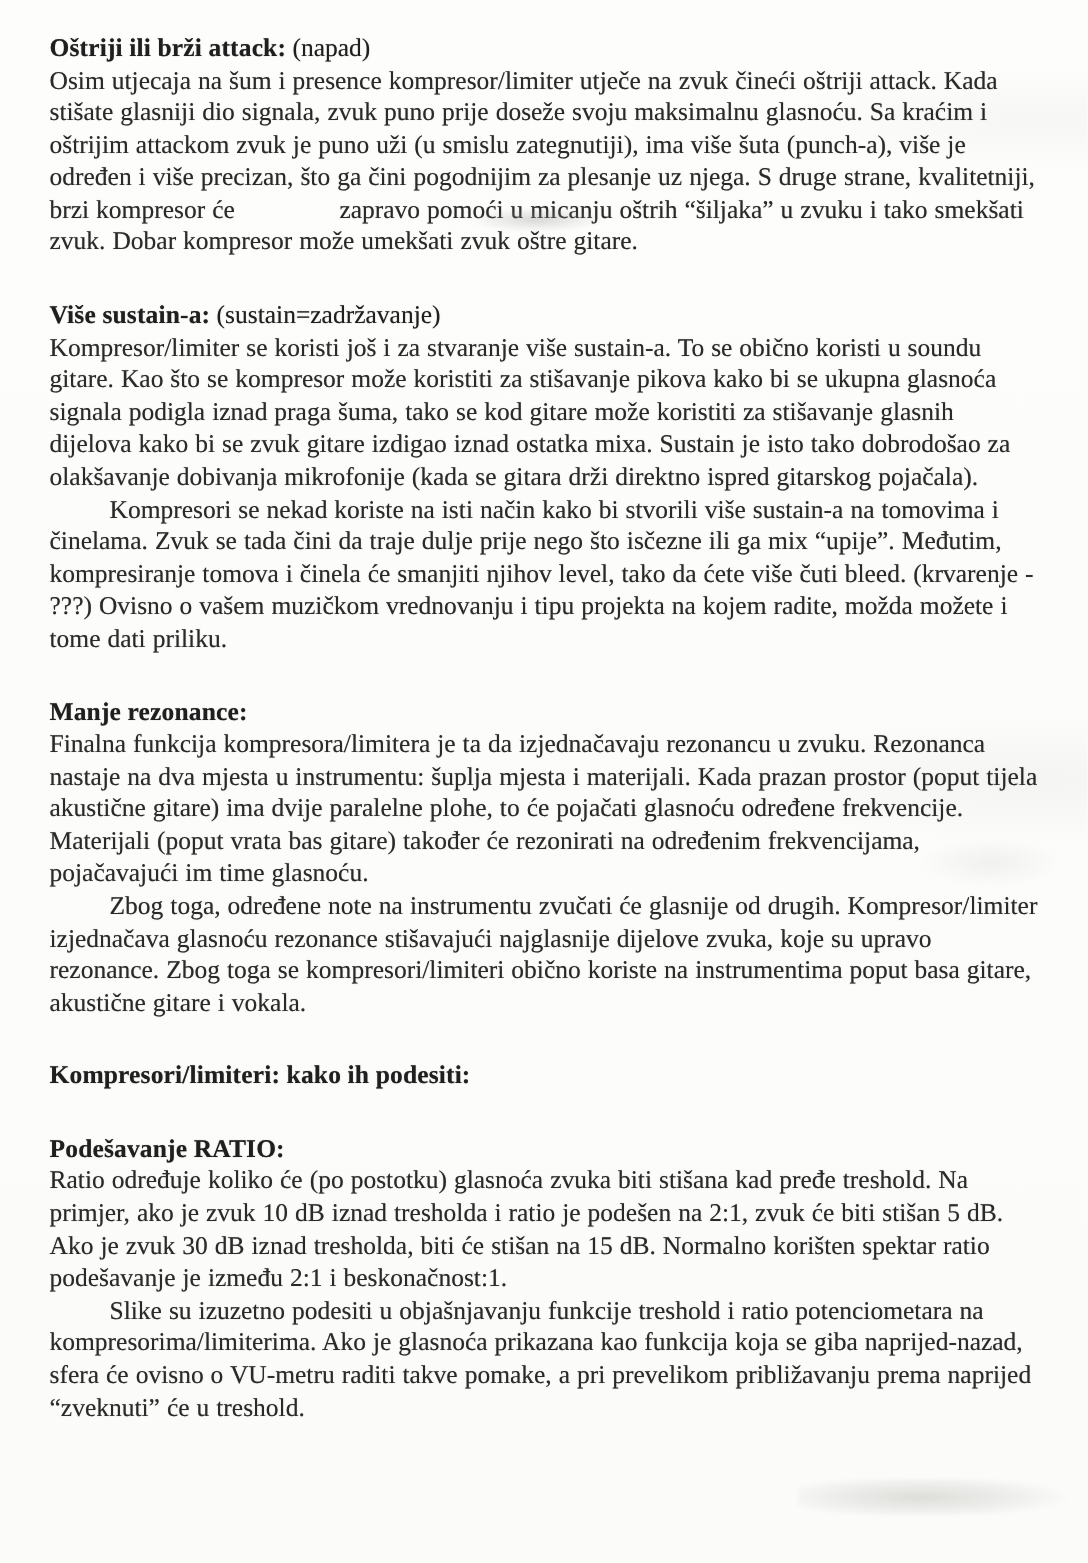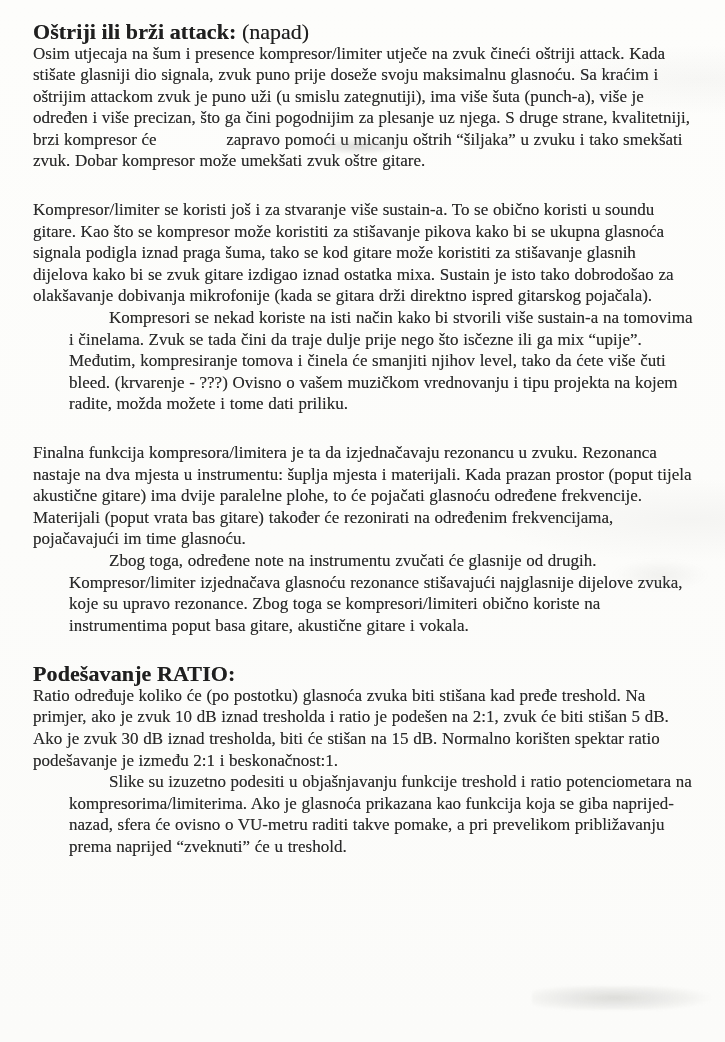--- a/index.html
+++ b/index.html
@@ -18,37 +18,37 @@
     box-sizing: border-box;
     background:
       radial-gradient(ellipse 300px 60px at 690px 520px, rgba(120,120,120,0.06), transparent 70%),
       radial-gradient(ellipse 260px 50px at 700px 80px, rgba(120,120,120,0.05), transparent 70%),
       linear-gradient(#fdfdfb, #fbfbf9);
     color: #262626;
   }
   section.doc-section { margin: 0 0 27px 0; }
   h2.section-heading {
     margin: 0;
-    font-size: 22px;
+    font-size: 17px;
     line-height: 21.5px;
     font-weight: normal;
     color: #1f1f1f;
     text-shadow: 0 0 0.6px rgba(30,30,30,0.55);
   }
   h2.section-heading strong { font-weight: bold; letter-spacing: 0.1px; }
   p.paragraph {
     margin: 0;
     font-size: 17px;
     line-height: 21.6px;
     color: #2a2a2a;
     text-align: left;
     text-shadow: 0 0 0.55px rgba(40,40,40,0.5);
     word-spacing: 0.4px;
   }
-  p.paragraph.indent { text-indent: 40px; margin-left: 36px; }
+  p.paragraph.indent { text-indent: 40px; }
   .smudge {
     position: absolute;
     pointer-events: none;
   }
   .smudge-gap {
     left: 312px; top: 139px; width: 92px; height: 15px;
     background: radial-gradient(ellipse 50% 55% at 50% 50%, rgba(150,150,148,0.35), rgba(170,170,168,0.12) 70%, transparent 100%);
     filter: blur(1px);
   }
   .smudge-bottom {
@@ -65,28 +65,31 @@
 </head>
 <body>
 
 <div class="page">
   <main>
       <section class="doc-section">
         <h2 class="section-heading"><strong>Oštriji ili brži attack:</strong><span> (napad)</span></h2>
         <p class="paragraph">Osim utjecaja na šum i presence kompresor/limiter utječe na zvuk čineći oštriji attack. Kada stišate glasniji dio signala, zvuk puno prije doseže svoju maksimalnu glasnoću. Sa kraćim i oštrijim attackom zvuk je puno uži (u smislu zategnutiji),  ima više šuta (punch-a), više je određen i više precizan, što ga čini pogodnijim za plesanje uz njega. S druge strane, kvalitetniji, brzi kompresor će &nbsp;&nbsp;&nbsp;&nbsp;&nbsp;&nbsp;&nbsp;&nbsp;&nbsp;&nbsp;&nbsp;&nbsp;&nbsp; zapravo pomoći u micanju oštrih “šiljaka” u zvuku i tako smekšati zvuk. Dobar kompresor može umekšati zvuk oštre gitare.</p>
       </section>
       <section class="doc-section">
+        <h2 class="section-heading"><strong>Više sustain-a:</strong><span> (sustain=zadržavanje)</span></h2>
         <p class="paragraph">Kompresor/limiter se koristi još i za stvaranje više sustain-a. To se obično koristi u soundu gitare. Kao što se kompresor može koristiti za stišavanje pikova kako bi se ukupna glasnoća signala podigla iznad praga šuma, tako se kod gitare može koristiti za stišavanje glasnih dijelova kako bi se zvuk gitare izdigao iznad ostatka mixa. Sustain je isto tako dobrodošao za olakšavanje dobivanja mikrofonije (kada se gitara drži direktno ispred gitarskog pojačala).</p>
         <p class="paragraph indent">Kompresori se nekad koriste na isti način kako bi stvorili više sustain-a na tomovima i činelama. Zvuk se tada čini da traje dulje prije nego što isčezne ili ga mix “upije”. Međutim, kompresiranje tomova i činela će smanjiti njihov level, tako da ćete više čuti bleed. (krvarenje - ???) Ovisno o vašem muzičkom vrednovanju i tipu projekta na kojem radite, možda možete i tome dati priliku.</p>
       </section>
       <section class="doc-section">
+        <h2 class="section-heading"><strong>Manje rezonance:</strong></h2>
         <p class="paragraph">Finalna funkcija kompresora/limitera je ta da izjednačavaju rezonancu u zvuku. Rezonanca nastaje na dva mjesta u instrumentu: šuplja mjesta i materijali. Kada prazan prostor (poput tijela akustične gitare) ima dvije paralelne plohe, to će pojačati glasnoću određene frekvencije. Materijali (poput vrata bas gitare) također će rezonirati na određenim frekvencijama, pojačavajući im time glasnoću.</p>
         <p class="paragraph indent">Zbog toga, određene note na instrumentu zvučati će glasnije od drugih. Kompresor/limiter izjednačava glasnoću rezonance stišavajući najglasnije dijelove zvuka, koje su upravo rezonance. Zbog toga se kompresori/limiteri obično koriste na instrumentima poput basa gitare, akustične gitare i vokala.</p>
       </section>
       <section class="doc-section">
+        <h2 class="section-heading"><strong>Kompresori/limiteri: kako ih podesiti:</strong></h2>
       </section>
       <section class="doc-section">
         <h2 class="section-heading"><strong>Podešavanje RATIO:</strong></h2>
         <p class="paragraph">Ratio određuje koliko će (po postotku) glasnoća zvuka biti stišana kad pređe treshold. Na primjer, ako je zvuk 10 dB iznad tresholda i ratio je podešen na 2:1, zvuk će biti stišan 5 dB. Ako je zvuk 30 dB iznad tresholda, biti će stišan na 15 dB. Normalno korišten spektar ratio podešavanje je između 2:1 i beskonačnost:1.</p>
         <p class="paragraph indent">Slike su izuzetno podesiti u objašnjavanju funkcije treshold i ratio potenciometara na kompresorima/limiterima. Ako je glasnoća prikazana kao funkcija koja se giba naprijed-nazad, sfera će ovisno o VU-metru raditi takve pomake, a pri prevelikom približavanju prema naprijed “zveknuti” će u treshold.</p>
       </section>
     </main>
   <div class="smudge smudge-gap"></div>
   <div class="smudge smudge-mid"></div>
   <div class="smudge smudge-bottom"></div>

